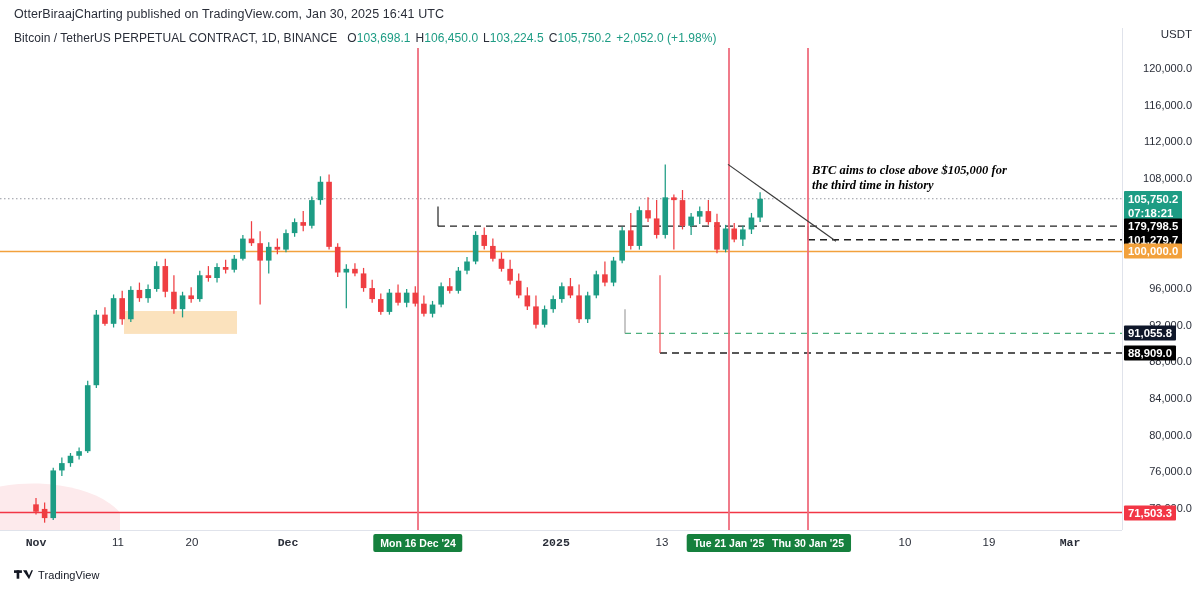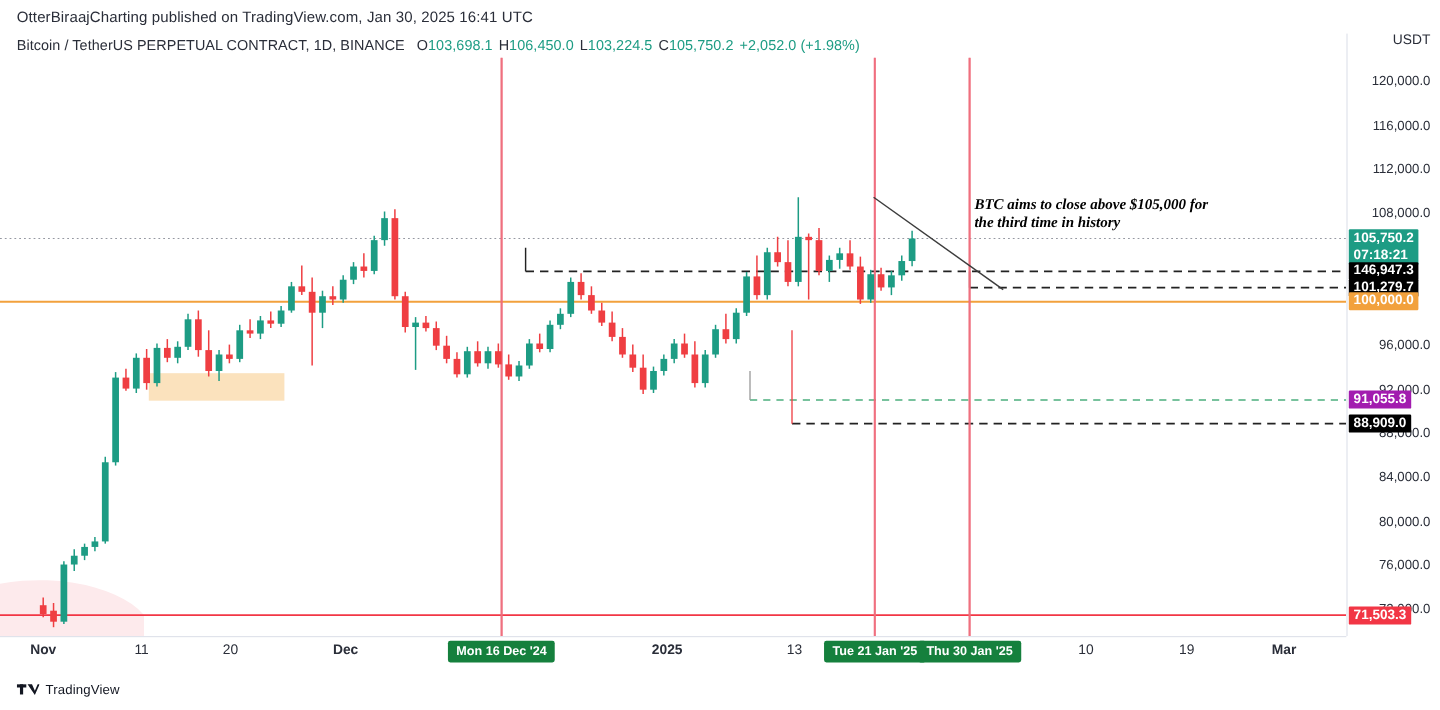--- a/index.html
+++ b/index.html
@@ -64,21 +64,21 @@
   
   .tscale {
     position: absolute; left: 0; top: 530px;
     width: 1122px; height: 30px;
   }
   .ttick {
     position: absolute; top: 6px;
     font-size: 11.5px; color: #2a2e39;
     transform: translateX(-50%); white-space: nowrap;
   }
-  .ttick.bold { font-weight: 700; }
+  .ttick.bold { font-weight: 700; font-family: Liberation Mono, monospace; }
   .tchip {
     position: absolute; top: 4px;
     height: 18px; line-height: 18px;
     background: #15803d; color: #ffffff;
     font-size: 10.5px; font-weight: 600;
     padding: 0 7px; border-radius: 2px;
     transform: translateX(-50%); white-space: nowrap;
   }
 
   
@@ -328,24 +328,24 @@
       <div class="ptick" style="top: 113.468px;">112,000.0</div>
       <div class="ptick" style="top: 150.122px;">108,000.0</div>
       <div class="ptick" style="top: 260.084px;">96,000.0</div>
       <div class="ptick" style="top: 296.738px; text-align: right;">92,000.0</div>
       <div class="ptick" style="top: 333.392px;">88,000.0</div>
       <div class="ptick" style="top: 370.046px;">84,000.0</div>
       <div class="ptick" style="top: 406.7px;">80,000.0</div>
       <div class="ptick" style="top: 443.354px;">76,000.0</div>
       <div class="ptick" style="top: 480.008px;">72,000.0</div>
       <div class="plabel two" style="background: rgb(29, 156, 132); color: rgb(255, 255, 255); top: 177.738px;"><span>105,750.2</span><span class="sub">07:18:21</span></div>
-      <div class="plabel" style="background: rgb(0, 0, 0); color: rgb(255, 255, 255); top: 198.169px;"><span>146,947.3</span></div>
+      <div class="plabel" style="background: rgb(0, 0, 0); color: rgb(255, 255, 255); top: 198.169px;"><span>179,798.5</span></div>
       <div class="plabel" style="background: rgb(0, 0, 0); color: rgb(255, 255, 255); top: 211.703px;"><span>101,279.7</span></div>
       <div class="plabel" style="background: rgb(242, 161, 60); color: rgb(255, 255, 255); top: 223.43px;"><span>100,000.0</span></div>
-      <div class="plabel" style="background: #a21caf; color: rgb(255, 255, 255); top: 305.39px;"><span>91,055.8</span></div>
+      <div class="plabel" style="background: #0f172a; color: rgb(255, 255, 255); top: 305.39px;"><span>91,055.8</span></div>
       <div class="plabel" style="background: rgb(0, 0, 0); color: rgb(255, 255, 255); top: 325.062px;"><span>88,909.0</span></div>
       <div class="plabel" style="background: rgb(242, 54, 69); color: rgb(255, 255, 255); top: 484.559px;"><span>71,503.3</span></div>
     </div>
 
   <div class="tscale" id="tscale">
       <div class="ttick bold" style="left: 36px;">Nov</div>
       <div class="ttick" style="left: 118px;">11</div>
       <div class="ttick" style="left: 192px;">20</div>
       <div class="ttick bold" style="left: 288px;">Dec</div>
       <div class="ttick bold" style="left: 556px;">2025</div>

